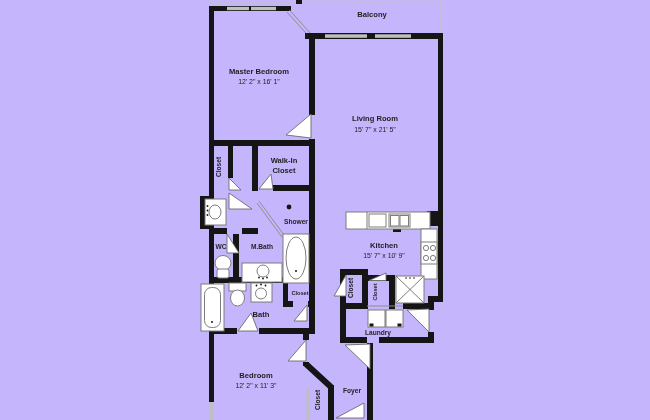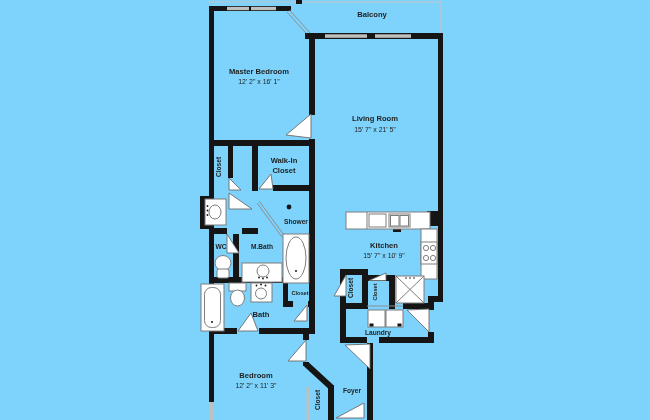--- a/index.html
+++ b/index.html
@@ -1,16 +1,16 @@
 <!DOCTYPE html>
 <html><head>
 <meta charset="utf-8">
 <style>
   html,body{margin:0;padding:0;background:#ffffff;}
-  .stage{position:relative;width:650px;height:420px;background:#7dd3fc;overflow:hidden;
+  .stage{position:relative;width:650px;height:420px;background:#c4b5fd;overflow:hidden;
          font-family:"Liberation Sans", sans-serif;}
   svg{display:block}
   .wall{fill:#151515;}
   .win{fill:#bfbfbf;}
   .thin{stroke:#c4c4c4;stroke-width:1.2;fill:none;}
   .glass{stroke:#8f8f8f;stroke-width:1;fill:none;}
   .fx{fill:#ffffff;stroke:#7d7d7d;stroke-width:1;}
   .fxl{stroke:#7d7d7d;stroke-width:1;fill:none;}
   .door{fill:#ffffff;stroke:#6b6b6b;stroke-width:.9;stroke-linejoin:round;}
   .slider{fill:#bfbfbf;}

